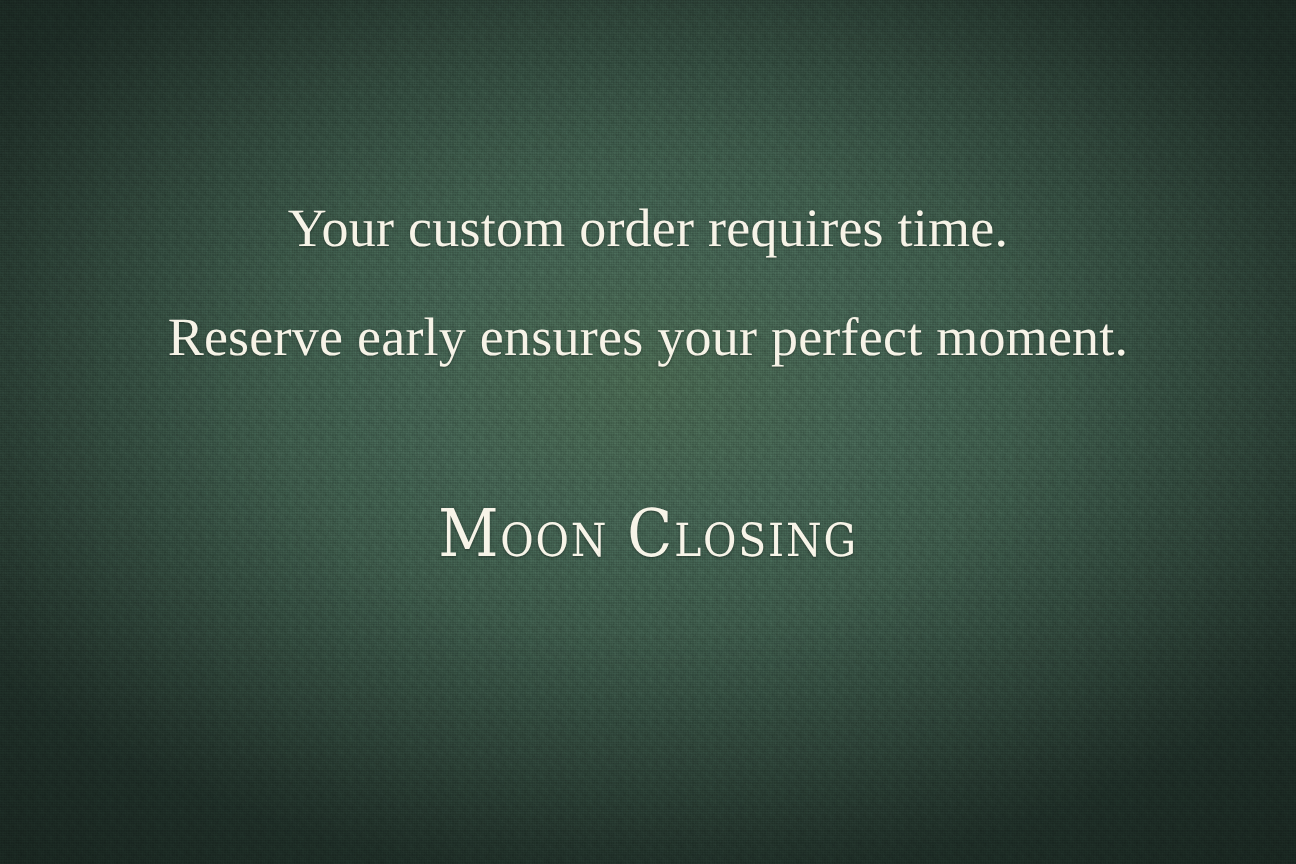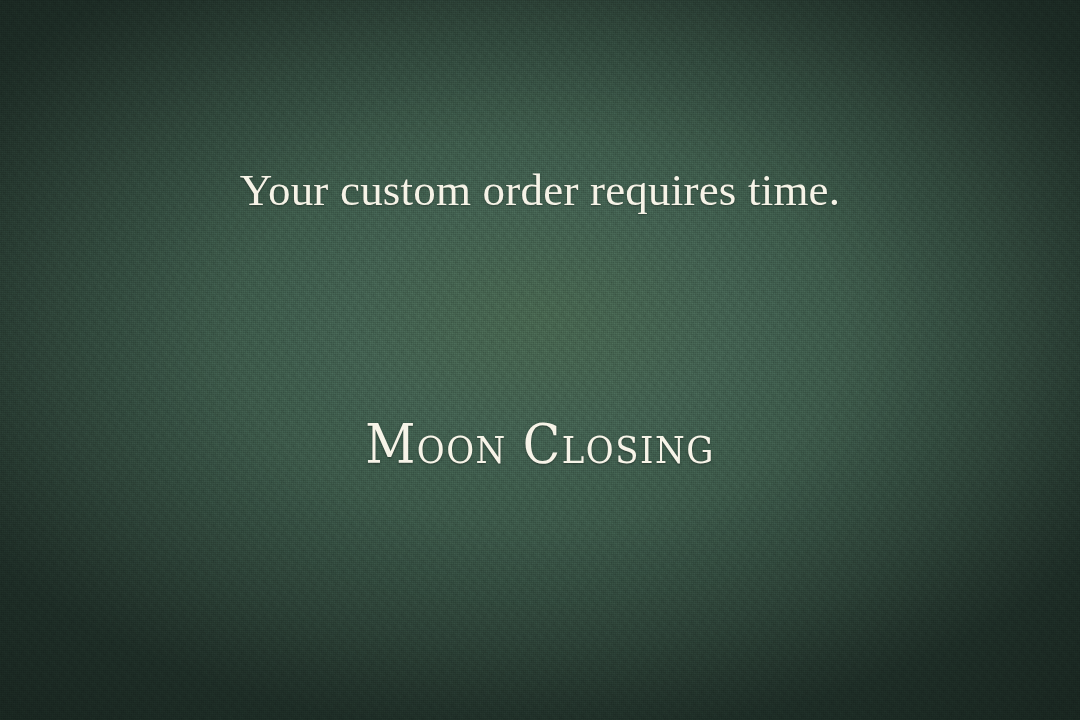--- a/index.html
+++ b/index.html
@@ -150,19 +150,20 @@
 
   <div class="bg-base"></div>
   <div class="bg-weave"></div>
   <div class="bg-speckle"></div>
   <div class="bg-vignette"></div>
 
   <div class="content">
 
     <div class="tagline tagline-1">Your custom order requires time.</div>
 
+    <div class="tagline tagline-2">Reserve early ensures your perfect moment.</div>
 
     <div class="brand">
       <span class="word">Moon</span><span class="word">Closing</span>
     </div>
 
   </div>
 </div>
 
 </body></html>

